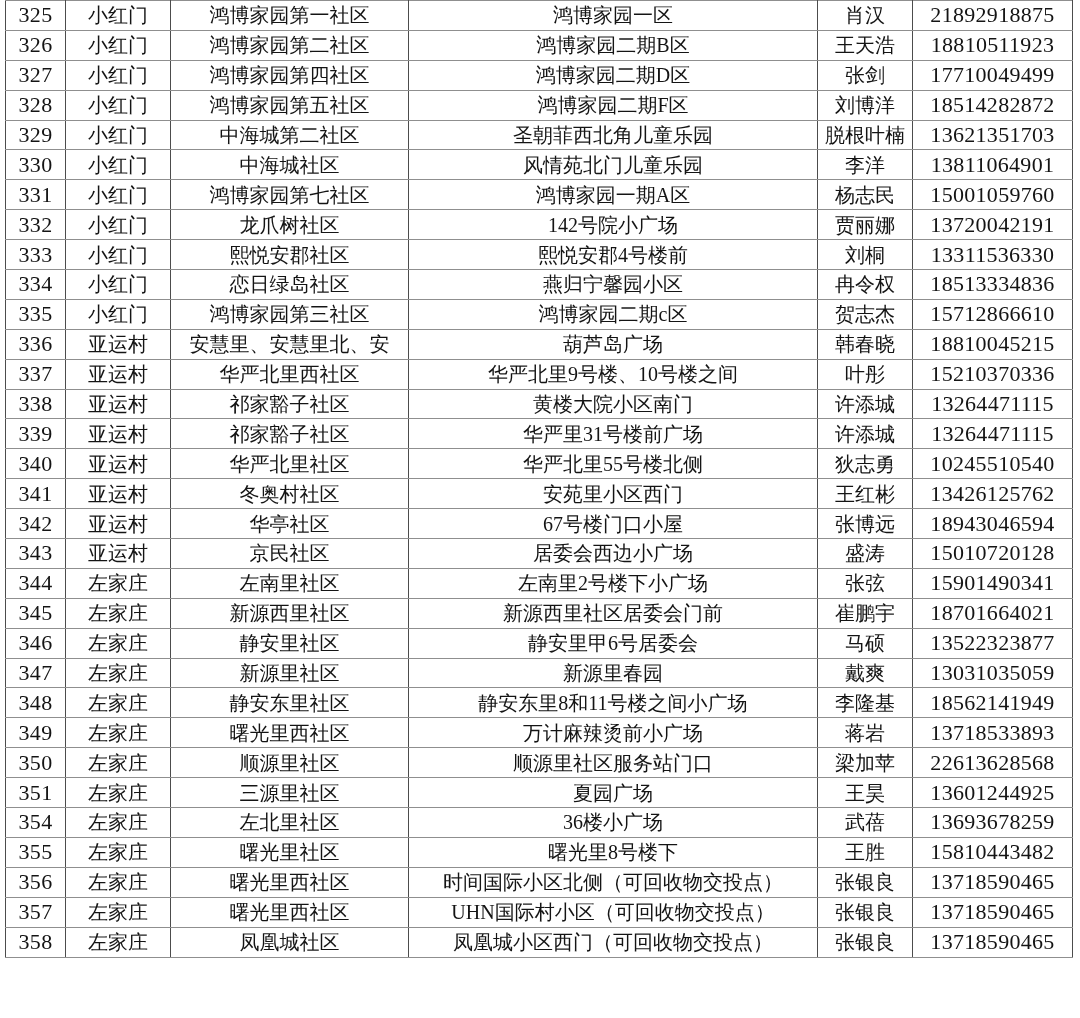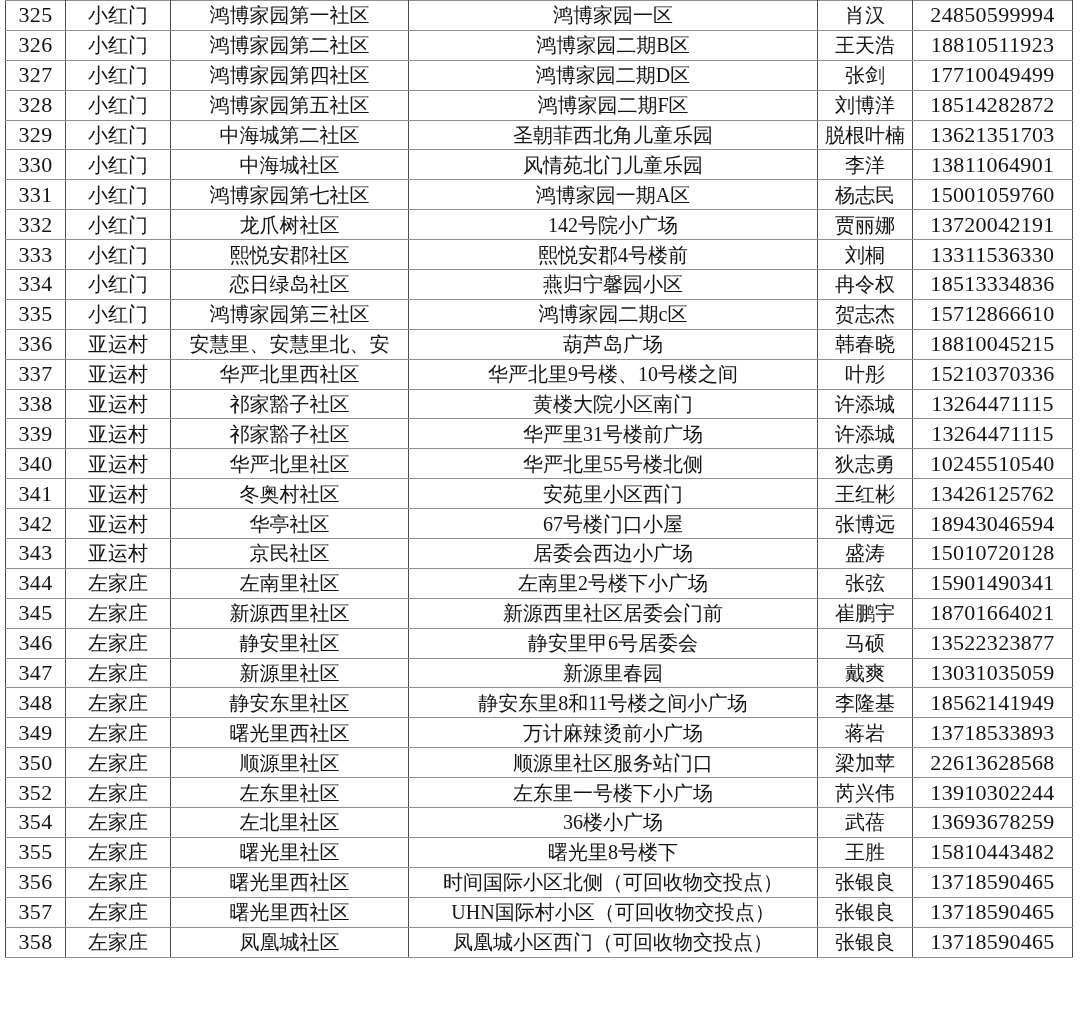--- a/index.html
+++ b/index.html
@@ -61,21 +61,21 @@
       <col class="c-contact">
       <col class="c-phone">
     </colgroup>
     <tbody>
         <tr>
           <td class="num">325</td>
           <td>小红门</td>
           <td>鸿博家园第一社区</td>
           <td>鸿博家园一区</td>
           <td>肖汉</td>
-          <td class="num">24850599994</td>
+          <td class="num">21892918875</td>
         </tr>
         <tr>
           <td class="num">326</td>
           <td>小红门</td>
           <td>鸿博家园第二社区</td>
           <td>鸿博家园二期B区</td>
           <td>王天浩</td>
           <td class="num">18810511923</td>
         </tr>
         <tr>
@@ -264,26 +264,26 @@
         </tr>
         <tr>
           <td class="num">350</td>
           <td>左家庄</td>
           <td>顺源里社区</td>
           <td>顺源里社区服务站门口</td>
           <td>梁加苹</td>
           <td class="num">22613628568</td>
         </tr>
         <tr>
-          <td class="num">352</td>
-          <td>左家庄</td>
-          <td>左东里社区</td>
-          <td>左东里一号楼下小广场</td>
-          <td>芮兴伟</td>
-          <td class="num">13910302244</td>
+          <td class="num">351</td>
+          <td>左家庄</td>
+          <td>三源里社区</td>
+          <td>夏园广场</td>
+          <td>王昊</td>
+          <td class="num">13601244925</td>
         </tr>
         <tr>
           <td class="num">354</td>
           <td>左家庄</td>
           <td>左北里社区</td>
           <td>36楼小广场</td>
           <td>武蓓</td>
           <td class="num">13693678259</td>
         </tr>
         <tr>

